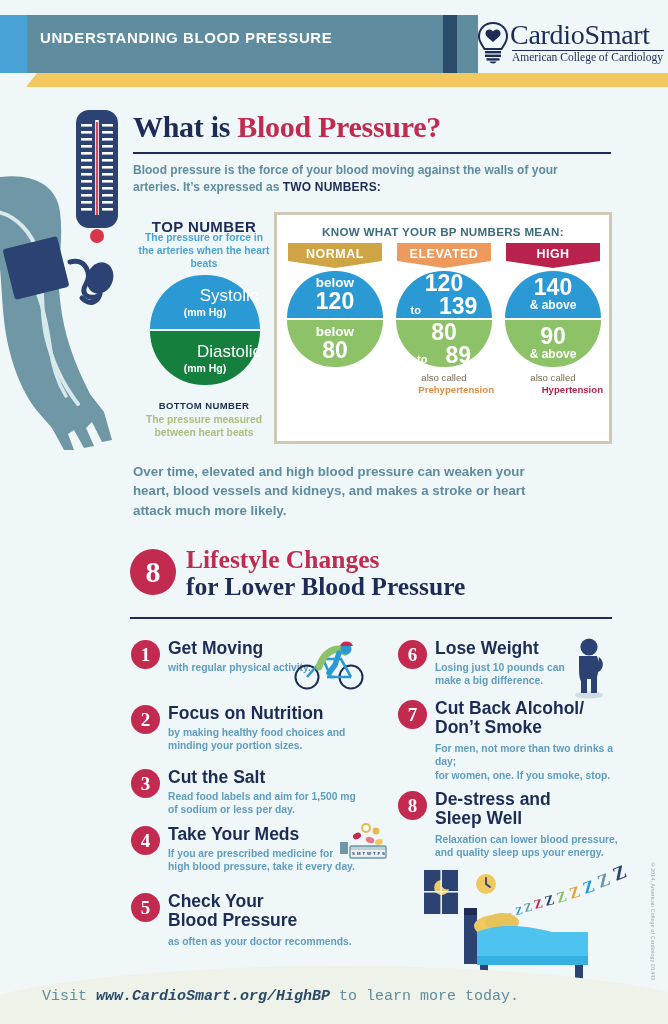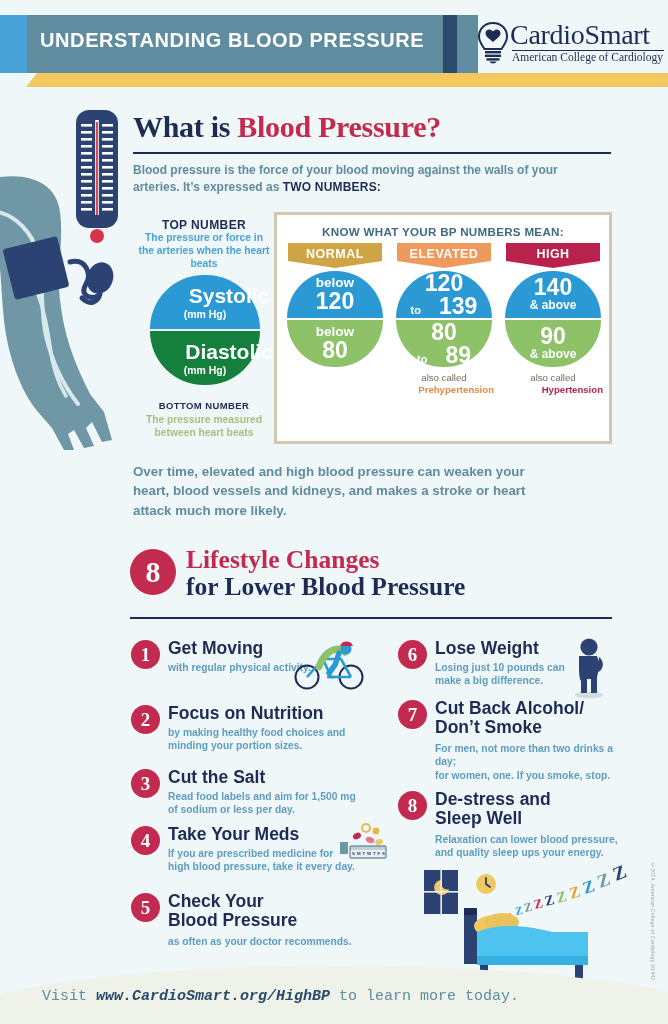--- a/index.html
+++ b/index.html
@@ -28,21 +28,21 @@
     background: #4aa3d6;
   }
   #header-band-dark {
     position: absolute; left: 443px; top: 15px;
     width: 14px; height: 58px;
     background: #2b4b6b;
   }
   #header-title {
     position: absolute; left: 40px; top: 29px;
     width: 400px;
-    font-size: 20px;
+    font-size: 15px;
     font-weight: bold;
     letter-spacing: 0.6px;
     color: #ffffff;
     font-family: "Liberation Sans", sans-serif;
   }
   #gold-bar {
     position: absolute; left: 26px; top: 73px;
     width: 642px; height: 14px;
     background: #f2c85f;
     clip-path: polygon(11px 0, 100% 0, 100% 100%, 0 100%);
@@ -88,40 +88,40 @@
   }
   #what-body {
     position: absolute; left: 133px; top: 162px; width: 470px;
     font-size: 12px; line-height: 1.42; color: #5f8c9e; font-weight: bold;
   }
   #what-body .dark { color: #1d2b55; letter-spacing: 0.2px; }
 
   
   #top-number-label {
     position: absolute; left: 140px; top: 218px; width: 128px;
-    text-align: center; font-size: 12px; font-weight: bold;
+    text-align: center; font-size: 15px; font-weight: bold;
     color: #1d2b55; letter-spacing: 0.4px;
   }
   #top-number-desc {
     position: absolute; left: 136px; top: 231px; width: 136px;
     text-align: center; font-size: 10.3px; font-weight: bold;
     color: #4aa3d6; line-height: 1.27;
   }
   #sysdia { position: absolute; left: 150px; top: 275px; width: 110px; height: 110px; }
   #sysdia .top-half {
     position: absolute; left: 0; top: 0; width: 110px; height: 54px;
     background: #2b9ad4; border-radius: 55px 55px 0 0;
     display: flex; flex-direction: column; align-items: center; justify-content: center;
   }
   #sysdia .bot-half {
     position: absolute; left: 0; top: 56px; width: 110px; height: 54px;
     background: #15803d; border-radius: 0 0 55px 55px;
     display: flex; flex-direction: column; align-items: center; justify-content: center;
   }
-  #sysdia .big { font-size: 21px; font-weight: bold; color: #fff; line-height: 1; margin-left: 48px; }
+  #sysdia .big { font-size: 17px; font-weight: normal; color: #fff; line-height: 1; margin-left: 48px; }
   #sysdia .unit { font-size: 10.5px; font-weight: bold; color: #fff; margin-top: 2px; }
   #bottom-number-label {
     position: absolute; left: 140px; top: 400px; width: 128px;
     text-align: center; font-size: 9.5px; font-weight: bold;
     color: #1d2b55; letter-spacing: 0.4px;
   }
   #bottom-number-desc {
     position: absolute; left: 132px; top: 413px; width: 144px;
     text-align: center; font-size: 10.3px; font-weight: bold;
     color: #a8bf7d; line-height: 1.27;

